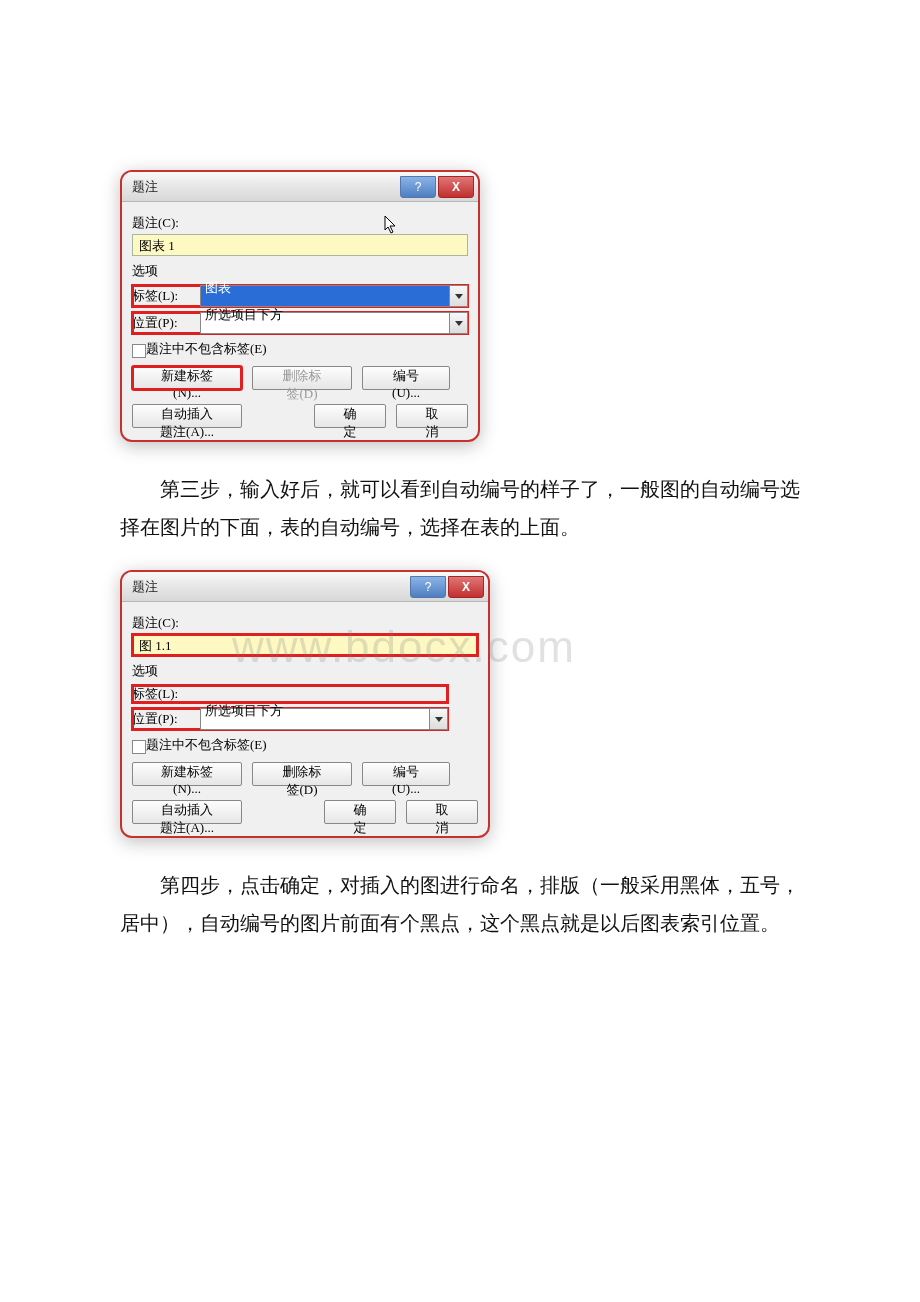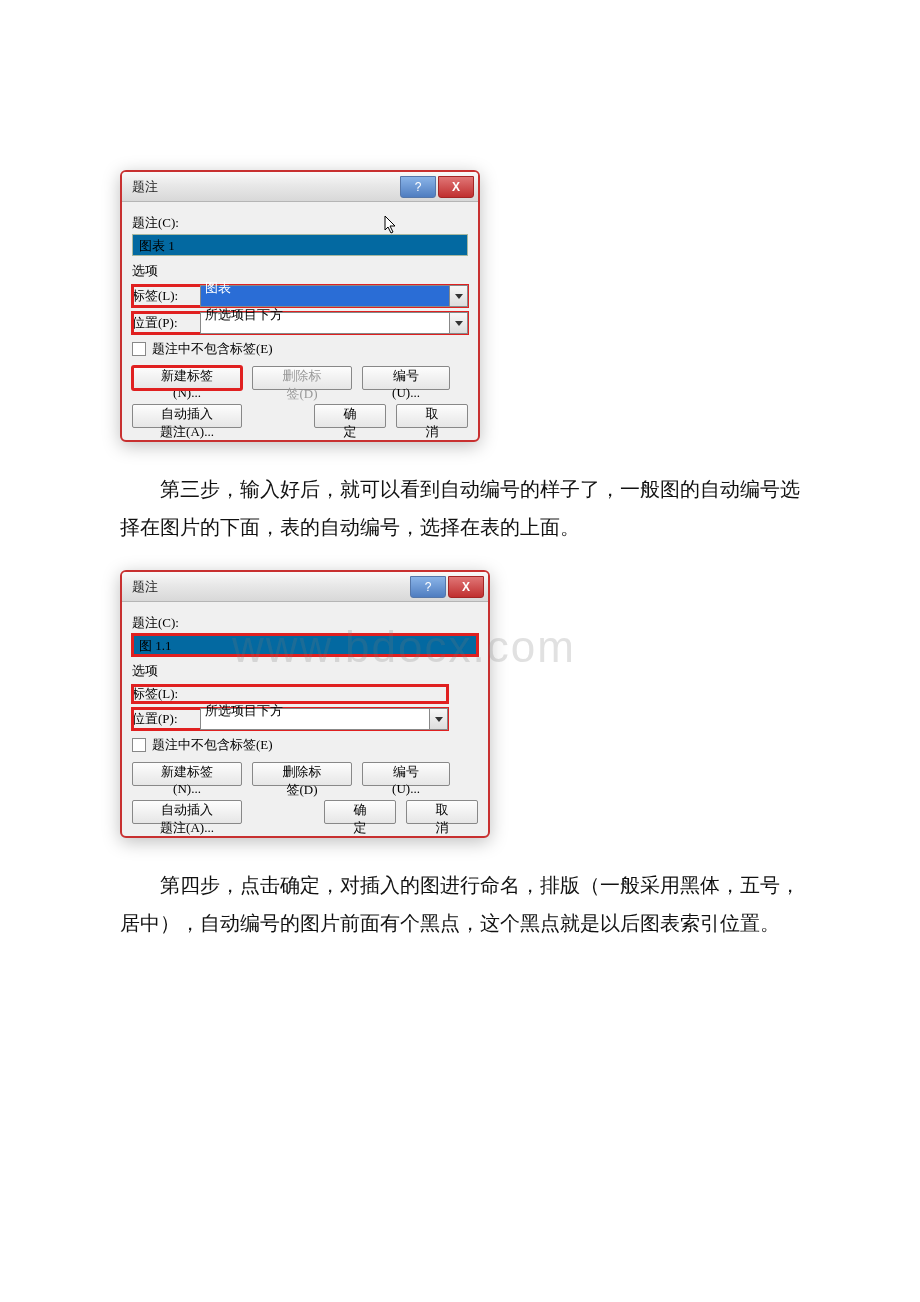--- a/index.html
+++ b/index.html
@@ -1,33 +1,33 @@
 <!DOCTYPE html>
 <html><head>
 <meta charset="utf-8">
 <style>
 * { box-sizing: border-box; margin: 0; padding: 0; }
 body { background: #fff; font-family: "Microsoft YaHei","SimSun",sans-serif; width: 920px; padding: 170px 120px 60px 120px; }
-.dialog { width: 360px; border: 2px solid #c83030; border-radius: 6px; background: #f0f0f0; box-shadow: 0 4px 18px rgba(0,0,0,0.25); overflow: hidden; margin-bottom: 28px; }
+.dialog { width: 360px; border: 2px solid #c83030; border-radius: 12px; background: #f0f0f0; box-shadow: 0 4px 18px rgba(0,0,0,0.25); overflow: hidden; margin-bottom: 28px; }
 .titlebar { height: 30px; background: linear-gradient(#f9f9f9,#e8e8e8 45%,#d8d8d8); display: flex; align-items: center; justify-content: space-between; padding-left: 10px; border-bottom: 1px solid #b5b5b5; }
 .titlebar span { font-size: 13px; color: #222; font-family: "SimSun","Microsoft YaHei"; }
 .win-btns { display: flex; height: 22px; margin-right: 4px; gap: 2px; }
 .win-btn { width: 36px; height: 22px; border-radius: 0 0 3px 3px; display: flex; align-items: center; justify-content: center; font-size: 12px; color: #fff; border: 1px solid #5577aa; background: linear-gradient(#8ab4e8,#4f7dc0); cursor: pointer; }
 .win-btn.close { background: linear-gradient(#e07676,#c03030); border: 1px solid #a52525; font-weight: bold; }
 .dlg-body { padding: 8px 10px 12px 10px; font-size: 13px; font-family: "SimSun","Microsoft YaHei"; }
 .label { font-size: 13px; margin: 4px 0 2px 0; display: block; }
-.caption-input { width: 100%; height: 22px; border: 1px solid #a8b8a0; background: #0369a1; padding: 2px 6px; font-size: 13px; font-family: "SimSun"; }
+.caption-input { width: 100%; height: 22px; border: 1px solid #a8b8a0; background: #fef9c3; padding: 2px 6px; font-size: 13px; font-family: "SimSun"; }
 .opt-row { display: flex; align-items: center; margin: 5px 0; gap: 6px; }
 .opt-lbl { width: 62px; }
 .combo { flex: 1; height: 22px; border: 1px solid #888; background: #fff; display: flex; align-items: center; padding: 0 0 16px 4px; font-size: 13px; position: relative; }
 .combo.blue { background: #2a6dd6; color: #fff; }
 .combo-arrow { position: absolute; right: 0; top: 0; width: 18px; height: 100%; border-left: 1px solid #888; background: linear-gradient(#f7f7f7,#ddd); display: flex; align-items: center; justify-content: center; color: #333; }
 .combo-arrow::after { content: ""; border-left: 4px solid transparent; border-right: 4px solid transparent; border-top: 5px solid #333; }
 .hl-red { outline: 3px solid #e02020; outline-offset: -2px; }
-.check-row { display: flex; align-items: center; gap: 6px; margin-top: 6px; }
+.check-row { display: flex; align-items: flex-end; margin-top: 6px; }
 .chk { width: 14px; height: 14px; border: 1px solid #888; background: #fff; }
 .btn-row { display: flex; gap: 10px; margin-top: 8px; align-items: center; }
 .btn { height: 24px; border: 1px solid #888; background: linear-gradient(#fdfdfd,#e6e6e6); font-size: 13px; font-family: "SimSun"; padding: 0 24px; cursor: pointer; border-radius: 2px; }
 .btn:disabled { color: #999; cursor: default; }
 .btn.wide { width: 110px; }
 .spacer { flex: 1; }
 .footer-row { display: flex; gap: 10px; margin-top: 14px; align-items: center; }
 .para { font-size: 20px; line-height: 1.9; color: #111; font-family: "SimSun","Songti SC",serif; text-align: justify; margin-bottom: 24px; text-indent: 2em; }
 .watermark-wrap { position: relative; }
 .watermark { position: absolute; left: 112px; top: 52px; font-size: 44px; color: rgba(120,120,120,0.22); letter-spacing: 2px; font-family: Arial,sans-serif; pointer-events: none; white-space: nowrap; }

